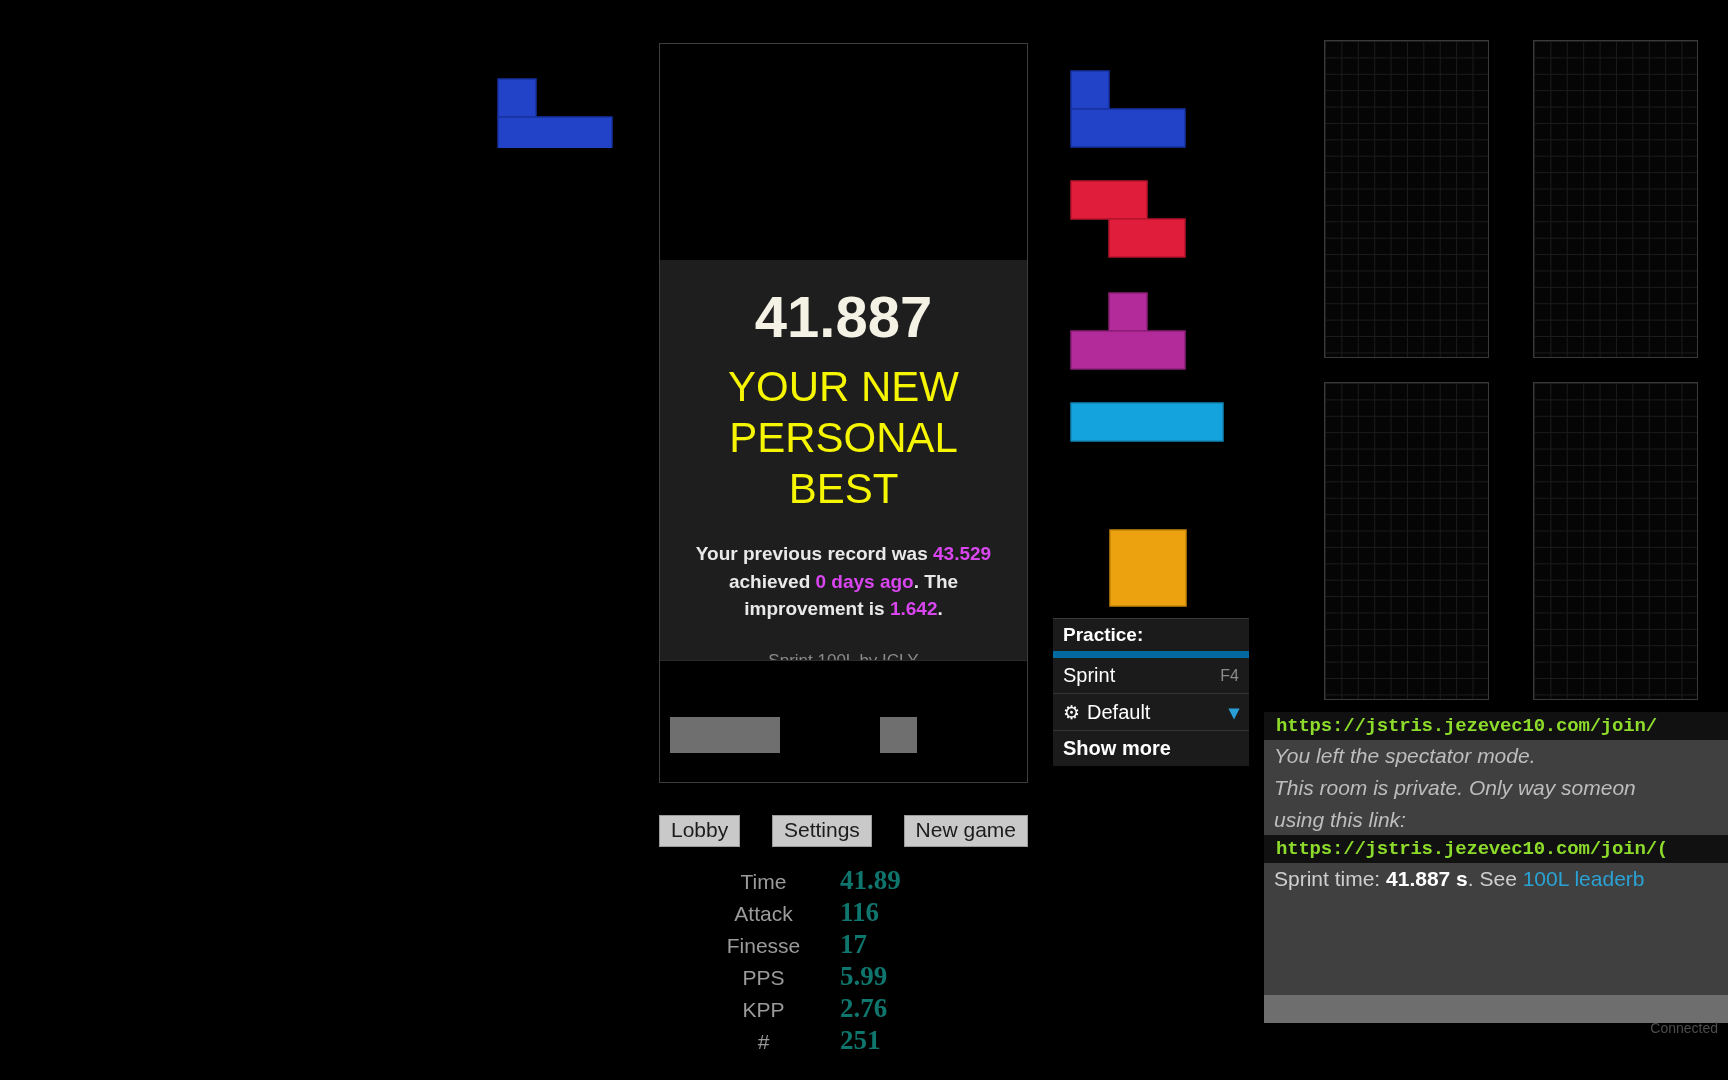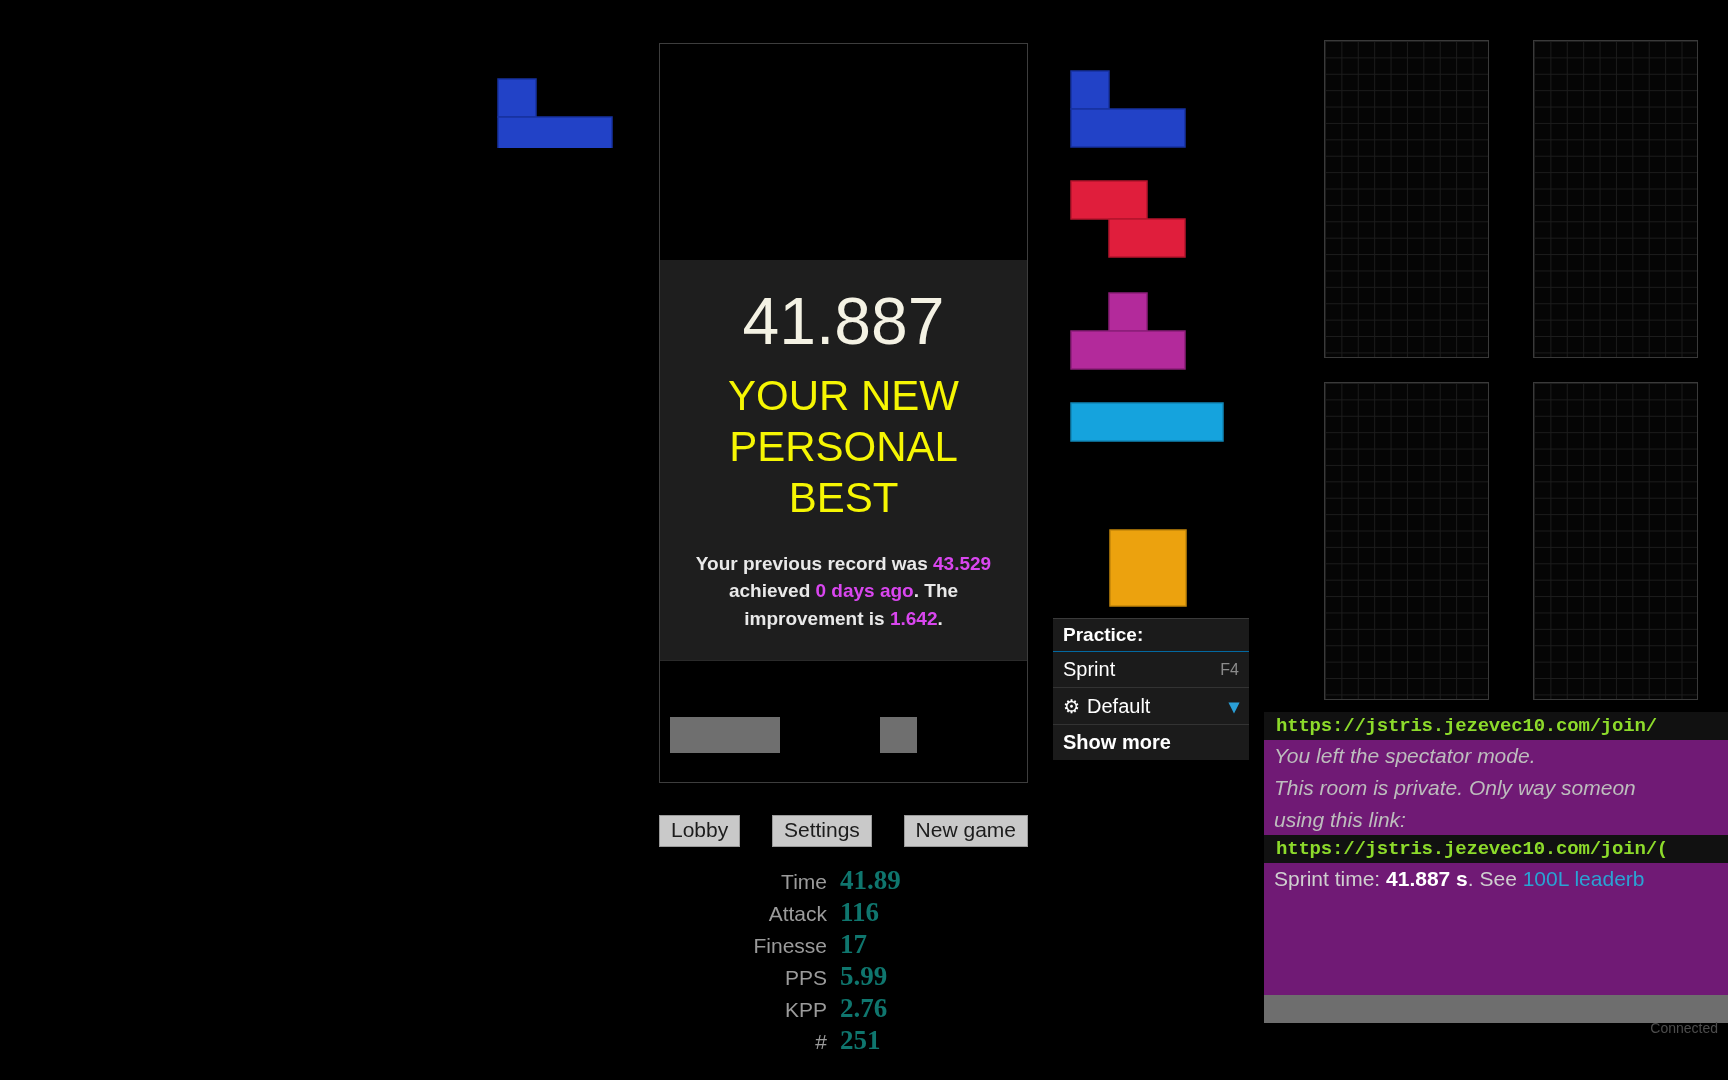--- a/index.html
+++ b/index.html
@@ -24,21 +24,21 @@
   #field-top { position:absolute; left:0; top:0; width:100%; height:215px; background:#000; }
 
   
   #message-box {
     position:absolute; left:0; top:216px; width:100%; height:438px;
     background:#1e1e1e;
     display:flex; flex-direction:column; align-items:center;
     padding-top:24px;
   }
   #result-time {
-    font-size:66px; font-weight:normal; color:#f4f2e4;
+    font-size:58px; font-weight:bold; color:#f4f2e4;
     letter-spacing:0px; line-height:1.15;
   }
   #pb-headline {
     margin-top:10px;
     font-size:42px; font-weight:400; color:#f6f603;
     text-align:center; line-height:1.22;
     max-width:340px;
   }
   #prev-record {
     margin-top:26px;
@@ -65,21 +65,21 @@
     position:absolute; left:1053px; top:618px; width:196px;
     background:#1b1b1b; color:#fff;
     border-top:1px solid #3a3a3a;
     font-size:20px;
   }
   .pm-row {
     display:flex; align-items:center; justify-content:space-between;
     padding:6px 10px; border-bottom:1px solid #333;
     white-space:nowrap;
   }
-  .pm-title { font-weight:bold; font-size:19px; border-bottom:1px solid #0369a1; padding:5px 10px; }
+  .pm-title { font-weight:bold; font-size:19px; border-bottom:7px solid #0369a1; padding:5px 10px; }
   .pm-key { color:#8b8b8b; font-size:16px; }
   .pm-left { display:flex; align-items:center; gap:7px; }
   .gear { font-size:19px; color:#fff; }
   .chev { color:#2a9fd6; font-size:20px; font-weight:bold; }
   .pm-last { padding:6px 10px; font-weight:bold; }
 
   
   #btn-row {
     position:absolute; left:659px; top:815px; width:369px;
     display:flex; justify-content:space-between; gap:9px;
@@ -89,41 +89,41 @@
     border:1px solid #9a9a9a;
     font-size:21px; padding:2px 11px 4px;
     font-family:"Liberation Sans", sans-serif;
     cursor:pointer;
   }
 
   
   #stats { position:absolute; left:700px; top:865px; width:330px; }
   .stat-row { display:flex; align-items:baseline; justify-content:flex-start; margin-bottom:1px; }
   .stat-label {
-    width:140px; text-align:right; color:#9b9b9b;
+    width:140px; text-align:center; color:#9b9b9b;
     font-size:21px; padding-right:13px; font-family:"Liberation Sans", sans-serif;
   }
   .stat-value {
     color:#0f766e; font-size:27px; font-weight:bold;
     font-family:"Liberation Serif", serif;
   }
 
   
   .spec-board {
     position:absolute; border:1px solid #3a3a3a; background:#050505;
     background-image:
       linear-gradient(to right, #1c1c1c 1px, transparent 1px),
       linear-gradient(to bottom, #1c1c1c 1px, transparent 1px);
     background-size:16.4px 16.4px;
   }
 
   
   #chat {
     position:absolute; left:1264px; top:712px; width:464px; height:283px;
-    background:#701a75; overflow:hidden;
+    background:#404040; overflow:hidden;
     font-size:21px; color:#cfcfcf;
     font-family:"Liberation Sans", sans-serif;
   }
   .chat-line { padding:1px 10px; white-space:nowrap; line-height:1.42; }
   .code-line {
     background:#111; color:#8ddb2b;
     font-family:"Liberation Mono", monospace;
     font-size:19px; font-weight:bold;
     padding:3px 12px; white-space:nowrap;
     letter-spacing:-0.2px;

